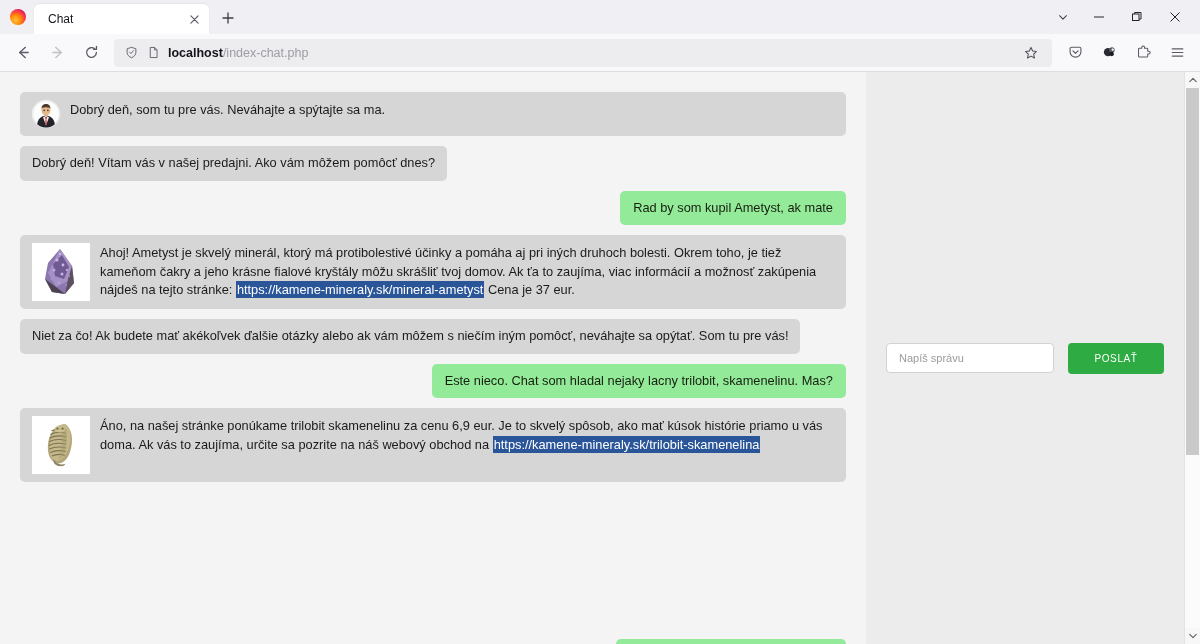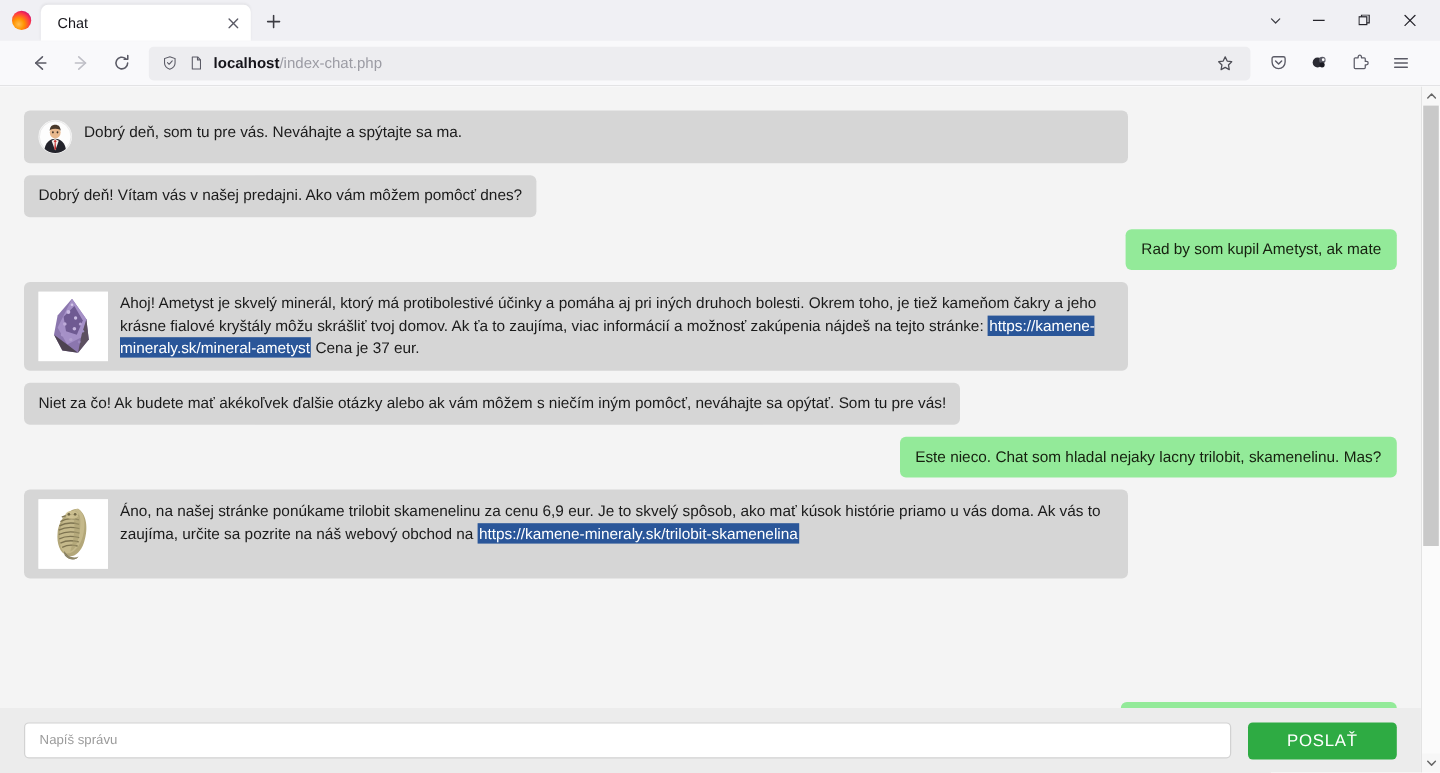--- a/index.html
+++ b/index.html
@@ -81,21 +81,21 @@
     display: flex; align-items: center; justify-content: center;
     color: #25242b;
   }
   .win-btn svg { width: 10px; height: 10px; }
 
   .navbar {
     height: 38px;
     background: #f9f9fb;
     display: flex;
     align-items: center;
-    padding: 0 16px;
+    padding: 0 6px;
     border-bottom: 1px solid #dededf;
     flex: 0 0 38px;
   }
   .nav-ic {
     width: 30px; height: 30px;
     margin: 0 2px;
     display: flex; align-items: center; justify-content: center;
     border-radius: 4px;
     color: #5b5b66;
     flex: 0 0 30px;
@@ -142,21 +142,21 @@
   #page {
     flex: 1;
     background: #ffffff;
     display: flex;
     position: relative;
     overflow: hidden;
   }
   #chatcol {
     flex: 1;
     display: flex;
-    flex-direction: column;
+    flex-direction: row;
     background: #ffffff;
     min-width: 0;
   }
   #messages {
     flex: 1;
     background: #f4f4f4;
     padding: 20px 20px 0 20px;
     overflow: hidden;
     position: relative;
   }
@@ -238,27 +238,27 @@
     border-radius: 4px;
     background: #ffffff;
     font-size: 11px;
     font-family: "Liberation Sans", sans-serif;
     padding: 0 12px;
     color: #222;
     outline: none;
   }
   #msg-input::placeholder { color: #9b9b9b; }
   #send-btn {
-    width: 124px;
+    width: 96px;
     height: 31px;
     background: #2eab43;
     color: #ffffff;
     border: none;
     border-radius: 4px;
-    font-size: 14px;
+    font-size: 10px;
     font-family: "Liberation Sans", sans-serif;
     letter-spacing: .6px;
     cursor: pointer;
   }
 
   
   #scrollbar {
     width: 16px;
     background: #f7f7f7;
     border-left: 1px solid #e3e3e3;

